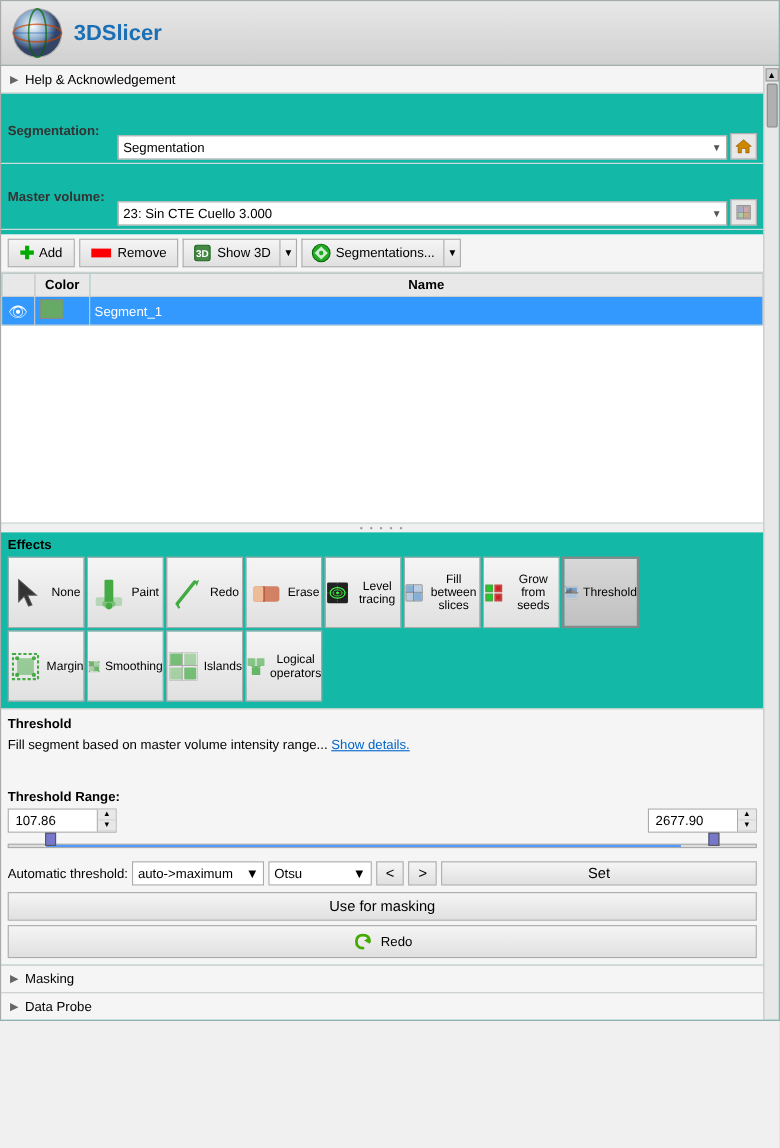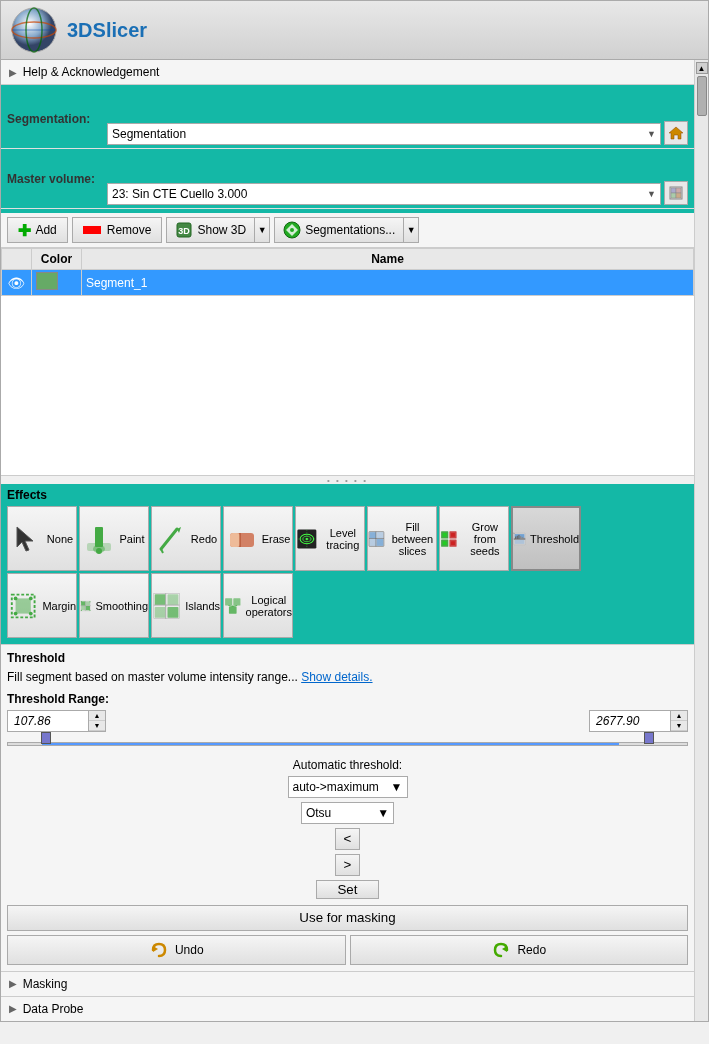--- a/index.html
+++ b/index.html
@@ -284,33 +284,33 @@
       cursor: pointer;
     }
     .threshold-row {
       display: flex;
       align-items: center;
       margin-bottom: 4px;
     }
     .threshold-label {
       font-weight: bold;
       margin-right: 8px;
+      margin-top: 25px;
     }
     .threshold-inputs {
       display: flex;
       align-items: center;
       gap: 4px;
       width: 100%;
     }
     .spin-box {
       display: flex;
       align-items: center;
       border: 1px solid #aaa;
       background: white;
-      font-style: italic;
     }
     .spin-value {
       padding: 2px 6px;
       min-width: 80px;
       text-align: left;
     }
     .spin-arrows {
       display: flex;
       flex-direction: column;
       border-left: 1px solid #aaa;
@@ -368,21 +368,20 @@
       border: 1px solid #555;
       cursor: pointer;
     }
     
     .auto-threshold-row {
       display: flex;
       align-items: center;
       gap: 4px;
       margin: 6px 0;
       flex-wrap: wrap;
-      flex-direction: column;
     }
     .small-combo {
       height: 22px;
       border: 1px solid #aaa;
       background: white;
       padding: 1px 4px;
       display: flex;
       align-items: center;
       justify-content: space-between;
       min-width: 120px;
@@ -797,28 +796,20 @@
           </button>
           <button class="set-btn">
             <span>Set</span>
           </button>
         </div>
         <button class="wide-btn">
           <span>Use for masking</span>
         </button>
 
         <div class="undo-redo-row">
-          <button class="undo-btn">
-
-            <svg width="20" height="20" viewBox="0 0 20 20">
-              <path d="M4,10 Q4,4 10,4 Q16,4 16,10 Q16,16 10,16" fill="none" stroke="#cc8800" stroke-width="2.5" stroke-linecap="round"></path>
-              <polygon points="4,6 4,12 9,9" fill="#cc8800"></polygon>
-            </svg>
-            <span>Undo</span>
-          </button>
           <button class="redo-btn">
 
             <svg width="20" height="20" viewBox="0 0 20 20">
               <path d="M16,10 Q16,4 10,4 Q4,4 4,10 Q4,16 10,16" fill="none" stroke="#44aa00" stroke-width="2.5" stroke-linecap="round"></path>
               <polygon points="16,6 16,12 11,9" fill="#44aa00"></polygon>
             </svg>
             <span>Redo</span>
           </button>
         </div>
       </div>

